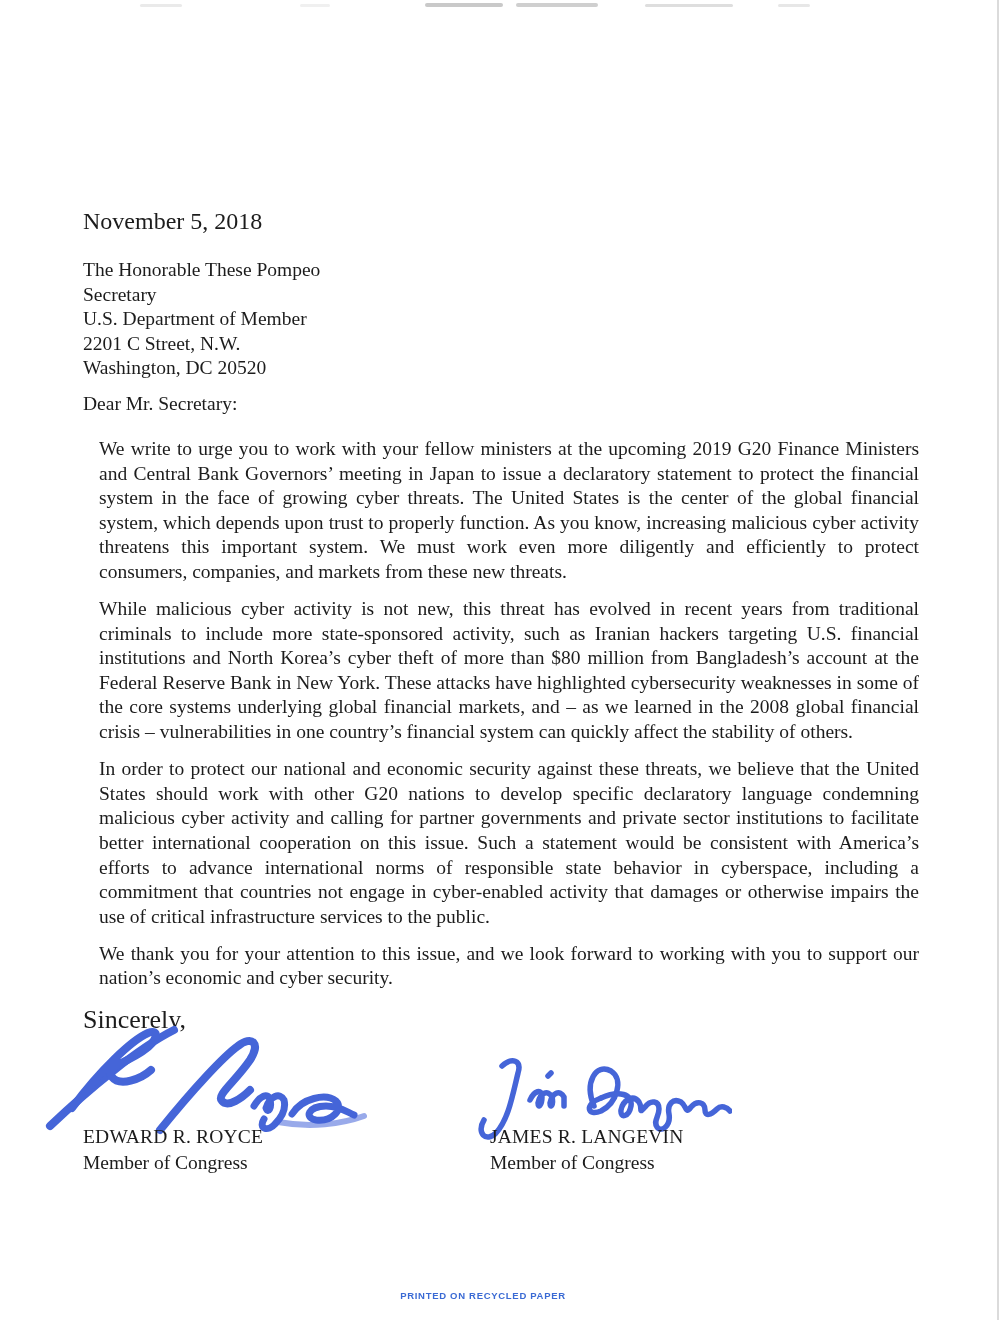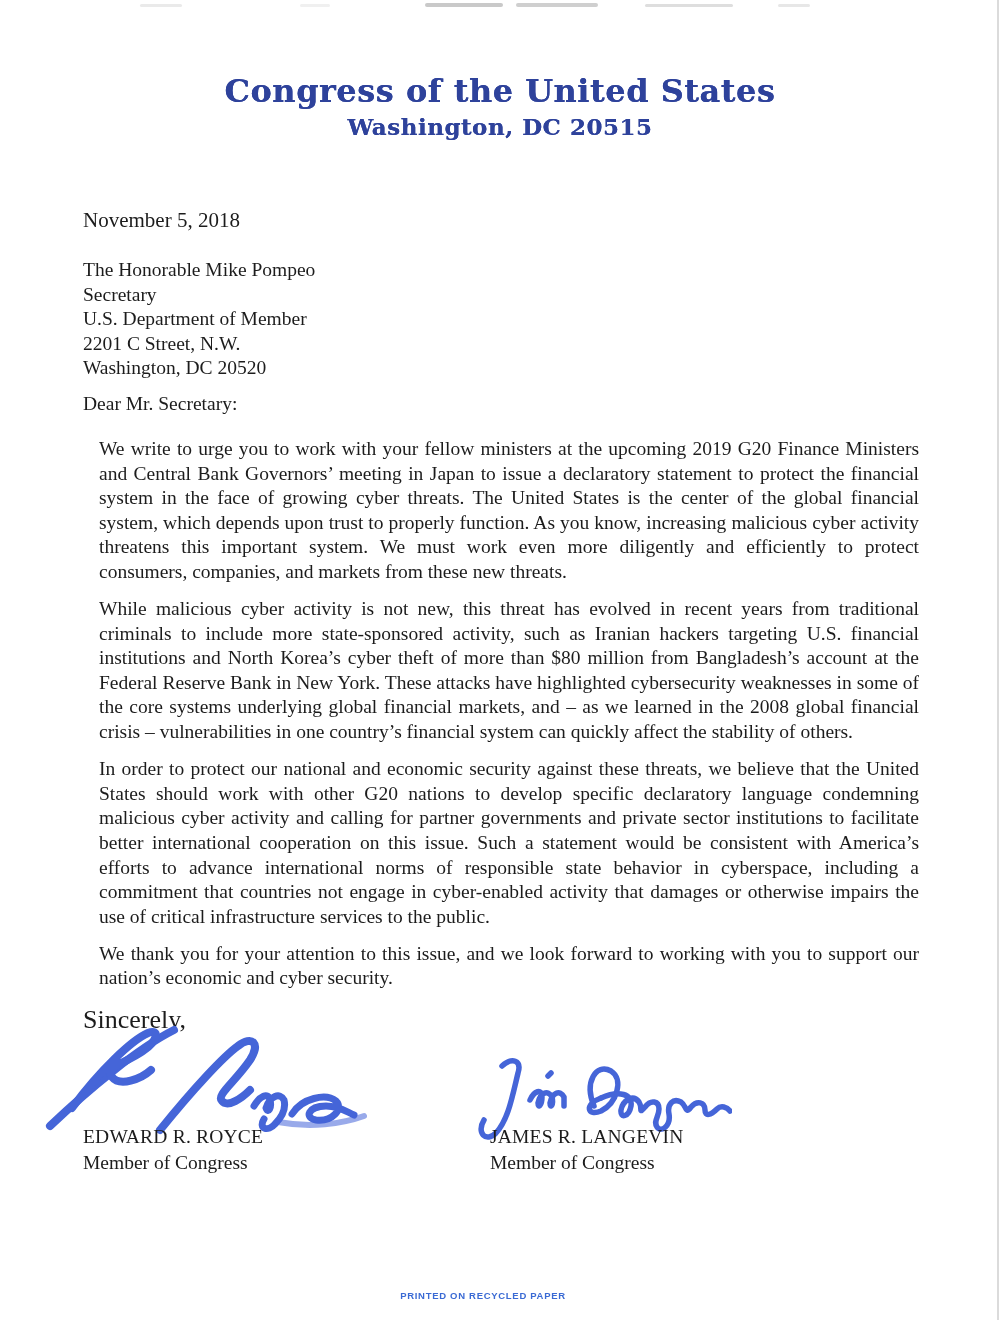--- a/index.html
+++ b/index.html
@@ -25,21 +25,21 @@
     font-size:32px;font-weight:bold;letter-spacing:.5px;
     font-family:"DejaVu Serif", serif;
     text-shadow:0 0 .4px #2e429b;
   }
   .lh-sub{
     font-size:23px;font-weight:bold;margin-top:3px;letter-spacing:.5px;
     font-family:"DejaVu Serif", serif;
     text-shadow:0 0 .4px #2e429b;
   }
 
-  .date{position:absolute;left:83px;top:208px;font-size:21px;}
+  .date{position:absolute;left:83px;top:208px;font-size:24px;}
   .recipient{position:absolute;left:83px;top:258px;font-size:19.5px;line-height:24.6px;}
   .recipient div{white-space:nowrap;}
   .salutation{position:absolute;left:83px;top:393px;font-size:19.5px;}
 
   .body-text{position:absolute;left:83px;top:437px;width:820px;font-size:19.5px;line-height:24.6px;margin-left:16px;}
   .body-text p{margin:0 0 12.5px 0;text-align:justify;}
   .body-text p:last-child{margin-bottom:0;}
 
   .closing{position:absolute;left:83px;top:1005px;font-size:26px;}
 
@@ -66,29 +66,25 @@
 <div class="page">
 
   <div class="edge-line"></div>
   <div class="artifact a1"></div>
   <div class="artifact a2"></div>
   <div class="artifact a3"></div>
   <div class="artifact a4"></div>
   <div class="artifact a5"></div>
   <div class="artifact a6"></div>
 
-  <div class="letterhead">
-    <div class="lh-title">Congress of the United States</div>
-    <div class="lh-sub">Washington, DC 20515</div>
-  </div>
 
   <div class="date">November 5, 2018</div>
 
   <div class="recipient">
-    <div>The Honorable Mike Pompeo</div>
+    <div>The Honorable These Pompeo</div>
     <div>Secretary</div>
     <div>U.S. Department of Member</div>
     <div>2201 C Street, N.W.</div>
     <div>Washington, DC 20520</div>
   </div>
 
   <div class="salutation">Dear Mr. Secretary:</div>
 
   <div class="body-text">
     <p>We write to urge you to work with your fellow ministers at the upcoming 2019 G20 Finance Ministers and Central Bank Governors’ meeting in Japan to issue a declaratory statement to protect the financial system in the face of growing cyber threats. The United States is the center of the global financial system, which depends upon trust to properly function. As you know, increasing malicious cyber activity threatens this important system. We must work even more diligently and efficiently to protect consumers, companies, and markets from these new threats.</p>

